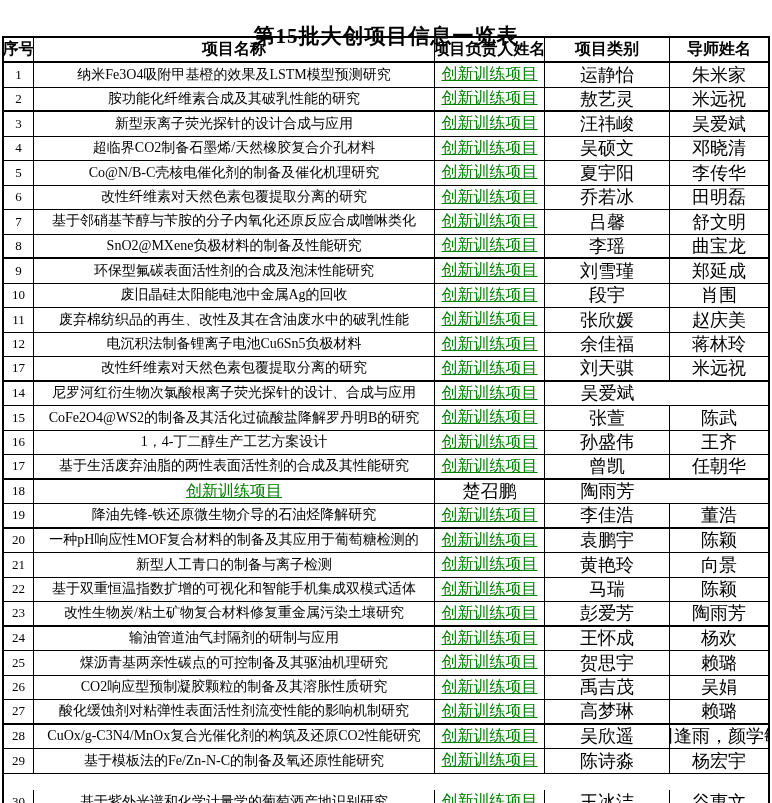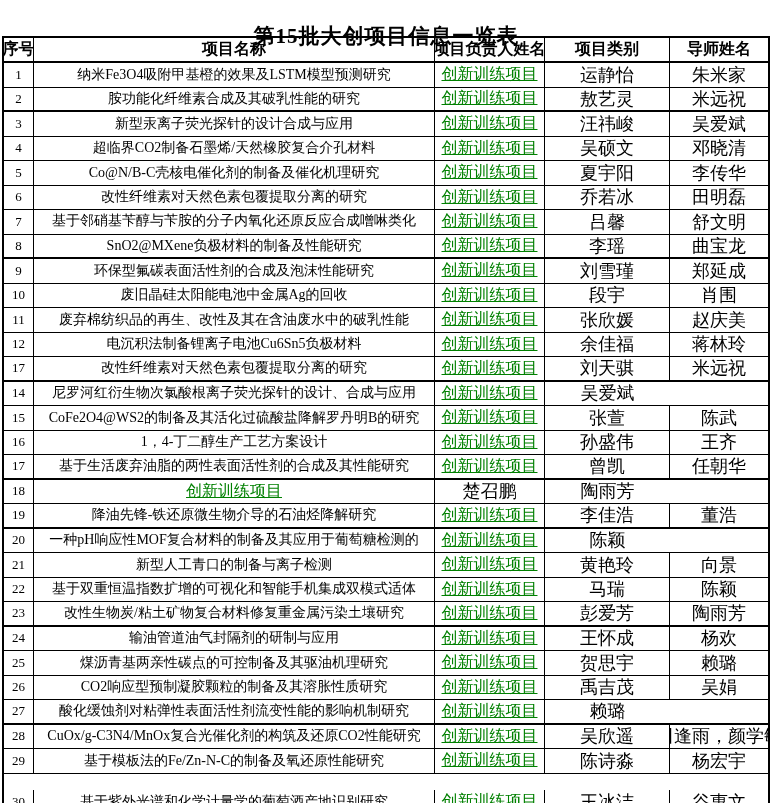--- a/index.html
+++ b/index.html
@@ -251,20 +251,21 @@
     <div class="td td-leader">李佳浩</div>
     <div class="td td-mentor">董浩</div>
   </div>
         <div class="tr">
     <div class="td td-no">20</div>
     <div class="td td-name two-line">
             <span class="line1">一种pH响应性MOF复合材料的制备及其应用于葡萄糖检测的</span>
             <span class="line2">研究</span>
           </div>
     <div class="td td-cat" style="color: rgb(0, 128, 0);">创新训练项目</div>
+    <div class="td td-leader">袁鹏宇</div>
     <div class="td td-mentor">陈颖</div>
   </div>
         <div class="tr">
     <div class="td td-no">21</div>
     <div class="td td-name">
             <span class="line1">新型人工青口的制备与离子检测</span>
           </div>
     <div class="td td-cat" style="color: rgb(0, 128, 0);">创新训练项目</div>
     <div class="td td-leader">黄艳玲</div>
     <div class="td td-mentor">向景</div>
@@ -314,20 +315,21 @@
     <div class="td td-cat" style="color: rgb(0, 128, 0);">创新训练项目</div>
     <div class="td td-leader">禹吉茂</div>
     <div class="td td-mentor">吴娟</div>
   </div>
         <div class="tr thick">
     <div class="td td-no">27</div>
     <div class="td td-name">
             <span class="line1">酸化缓蚀剂对粘弹性表面活性剂流变性能的影响机制研究</span>
           </div>
     <div class="td td-cat" style="color: rgb(0, 128, 0);">创新训练项目</div>
+    <div class="td td-leader">高梦琳</div>
     <div class="td td-mentor">赖璐</div>
   </div>
         <div class="tr">
     <div class="td td-no">28</div>
     <div class="td td-name">
             <span class="line1">CuOx/g-C3N4/MnOx复合光催化剂的构筑及还原CO2性能研究</span>
           </div>
     <div class="td td-cat" style="color: rgb(0, 128, 0);">创新训练项目</div>
     <div class="td td-leader">吴欣遥</div>
     <div class="td td-mentor">田逢雨，颜学敏</div>

